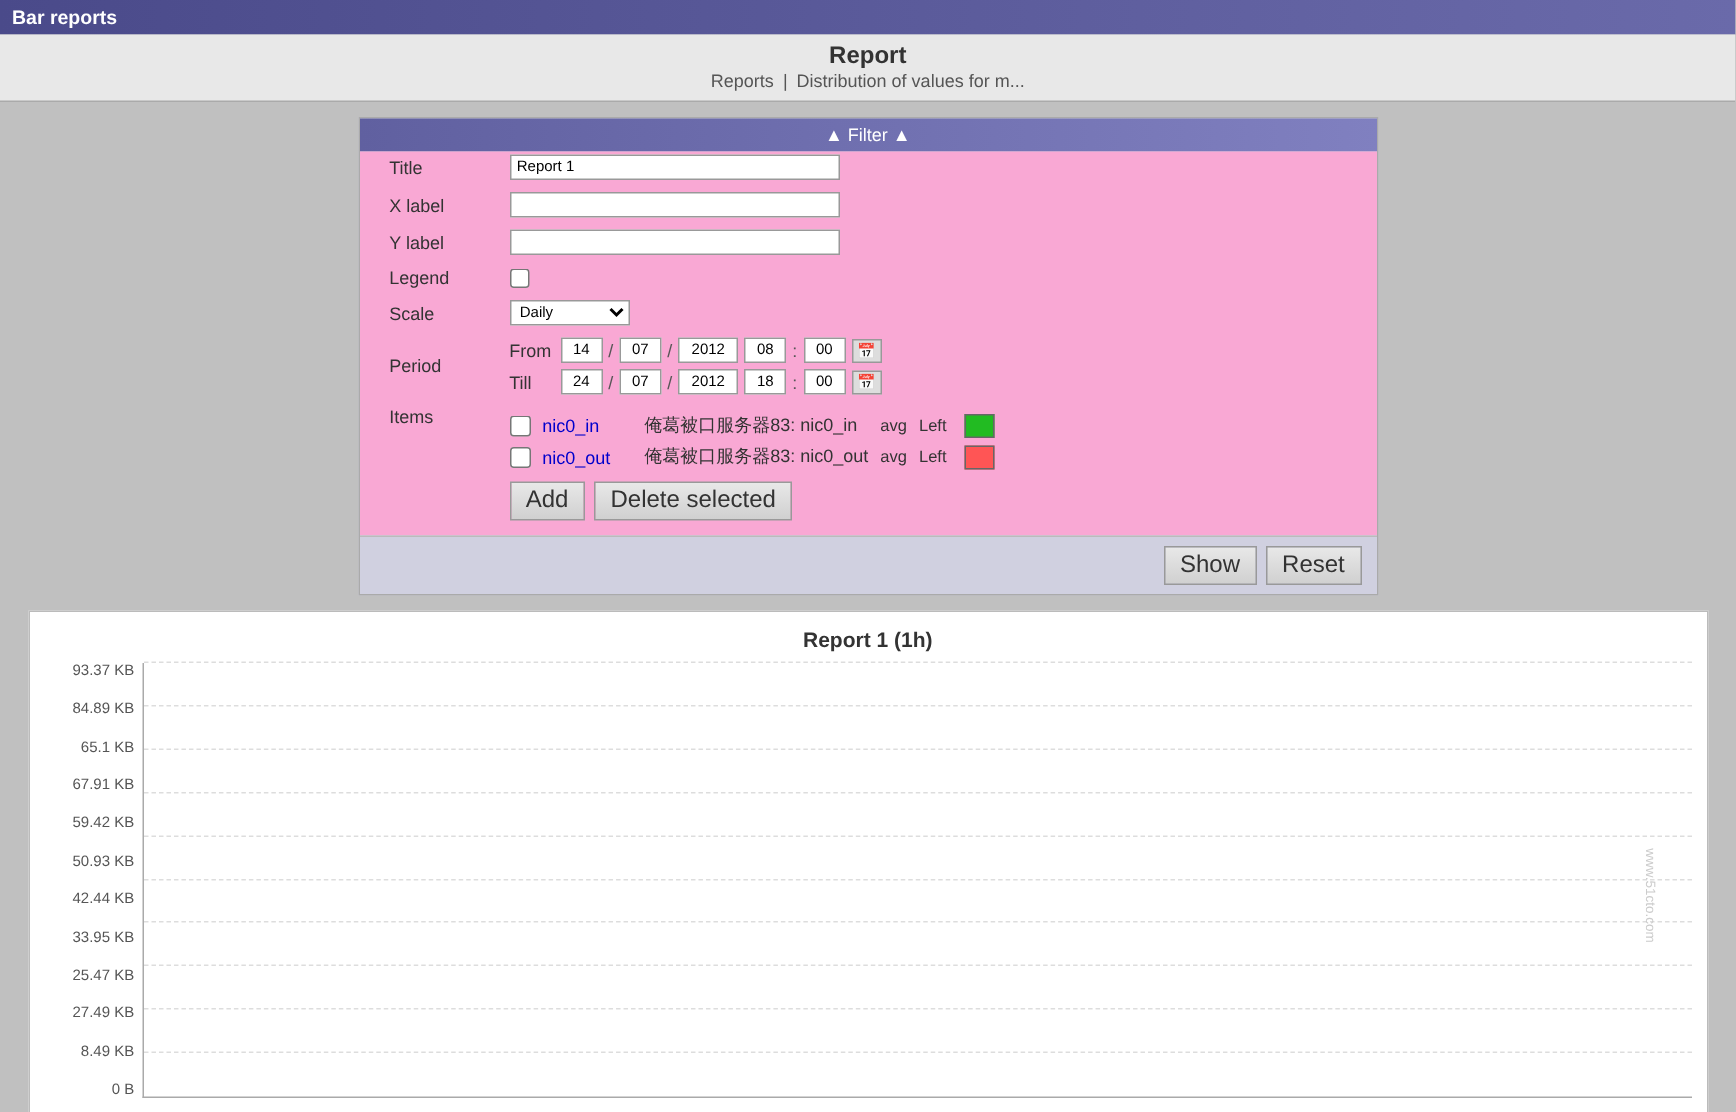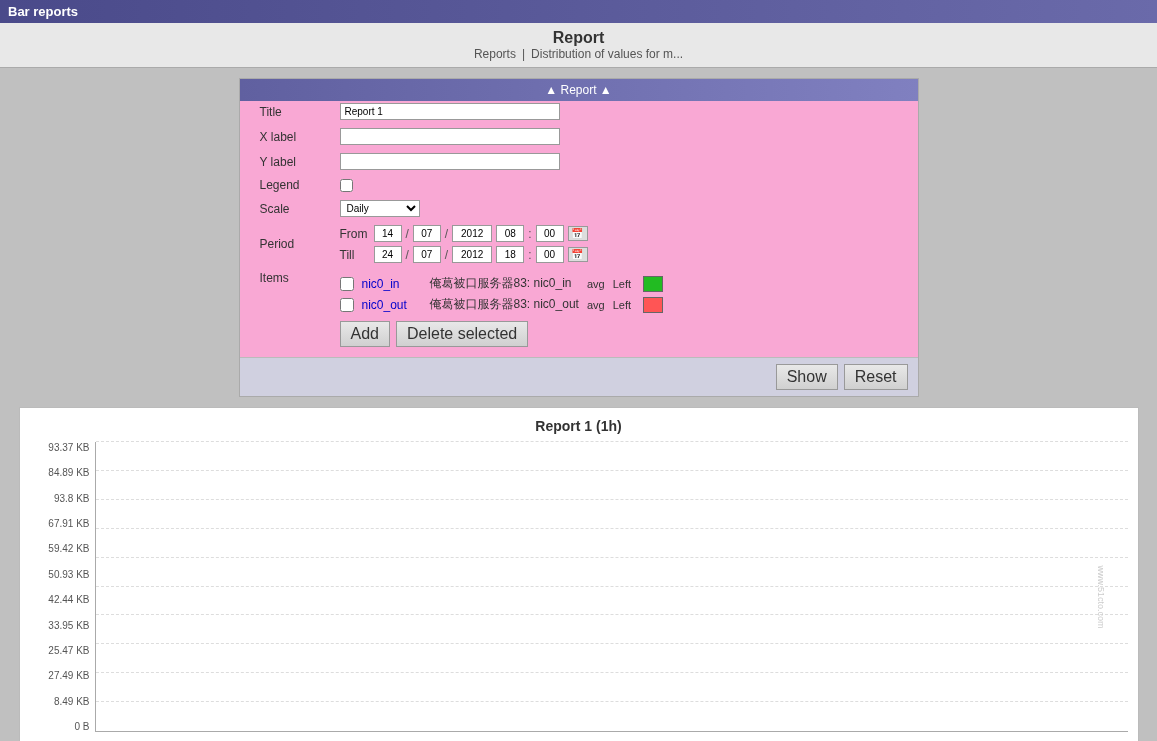--- a/index.html
+++ b/index.html
@@ -309,21 +309,21 @@
     <span>Reports</span>
     <span>|</span>
     <span>Distribution of values for m...</span>
   </div>
 </div>
 
 <div id="main-content">
 
   <div id="filter-panel">
     <div id="filter-header">
-      <span>▲ Report ▲</span>
+      <span>▲ Filter ▲</span>
     </div>
     <div id="filter-body">
 
       <div class="form-row">
         <span class="form-label">Title</span>
         <input class="form-input text-input" type="text" value="Report 1" style="">
       </div>
 
       <div class="form-row">
         <span class="form-label">X label</span>
@@ -412,21 +412,21 @@
     </div>
   </div>
 
   <div id="chart-container">
     <div id="chart-title">Report 1 (1h)</div>
     <div id="chart-area">
       <div id="y-axis">
 
       <span class="y-label">93.37 KB</span>
           <span class="y-label">84.89 KB</span>
-          <span class="y-label">93.8 KB</span>
+          <span class="y-label">65.1 KB</span>
           <span class="y-label">67.91 KB</span>
           <span class="y-label">59.42 KB</span>
           <span class="y-label">50.93 KB</span>
           <span class="y-label">42.44 KB</span>
           <span class="y-label">33.95 KB</span>
           <span class="y-label">25.47 KB</span>
           <span class="y-label">27.49 KB</span>
           <span class="y-label">8.49 KB</span>
           <span class="y-label">0 B</span>
         </div>

